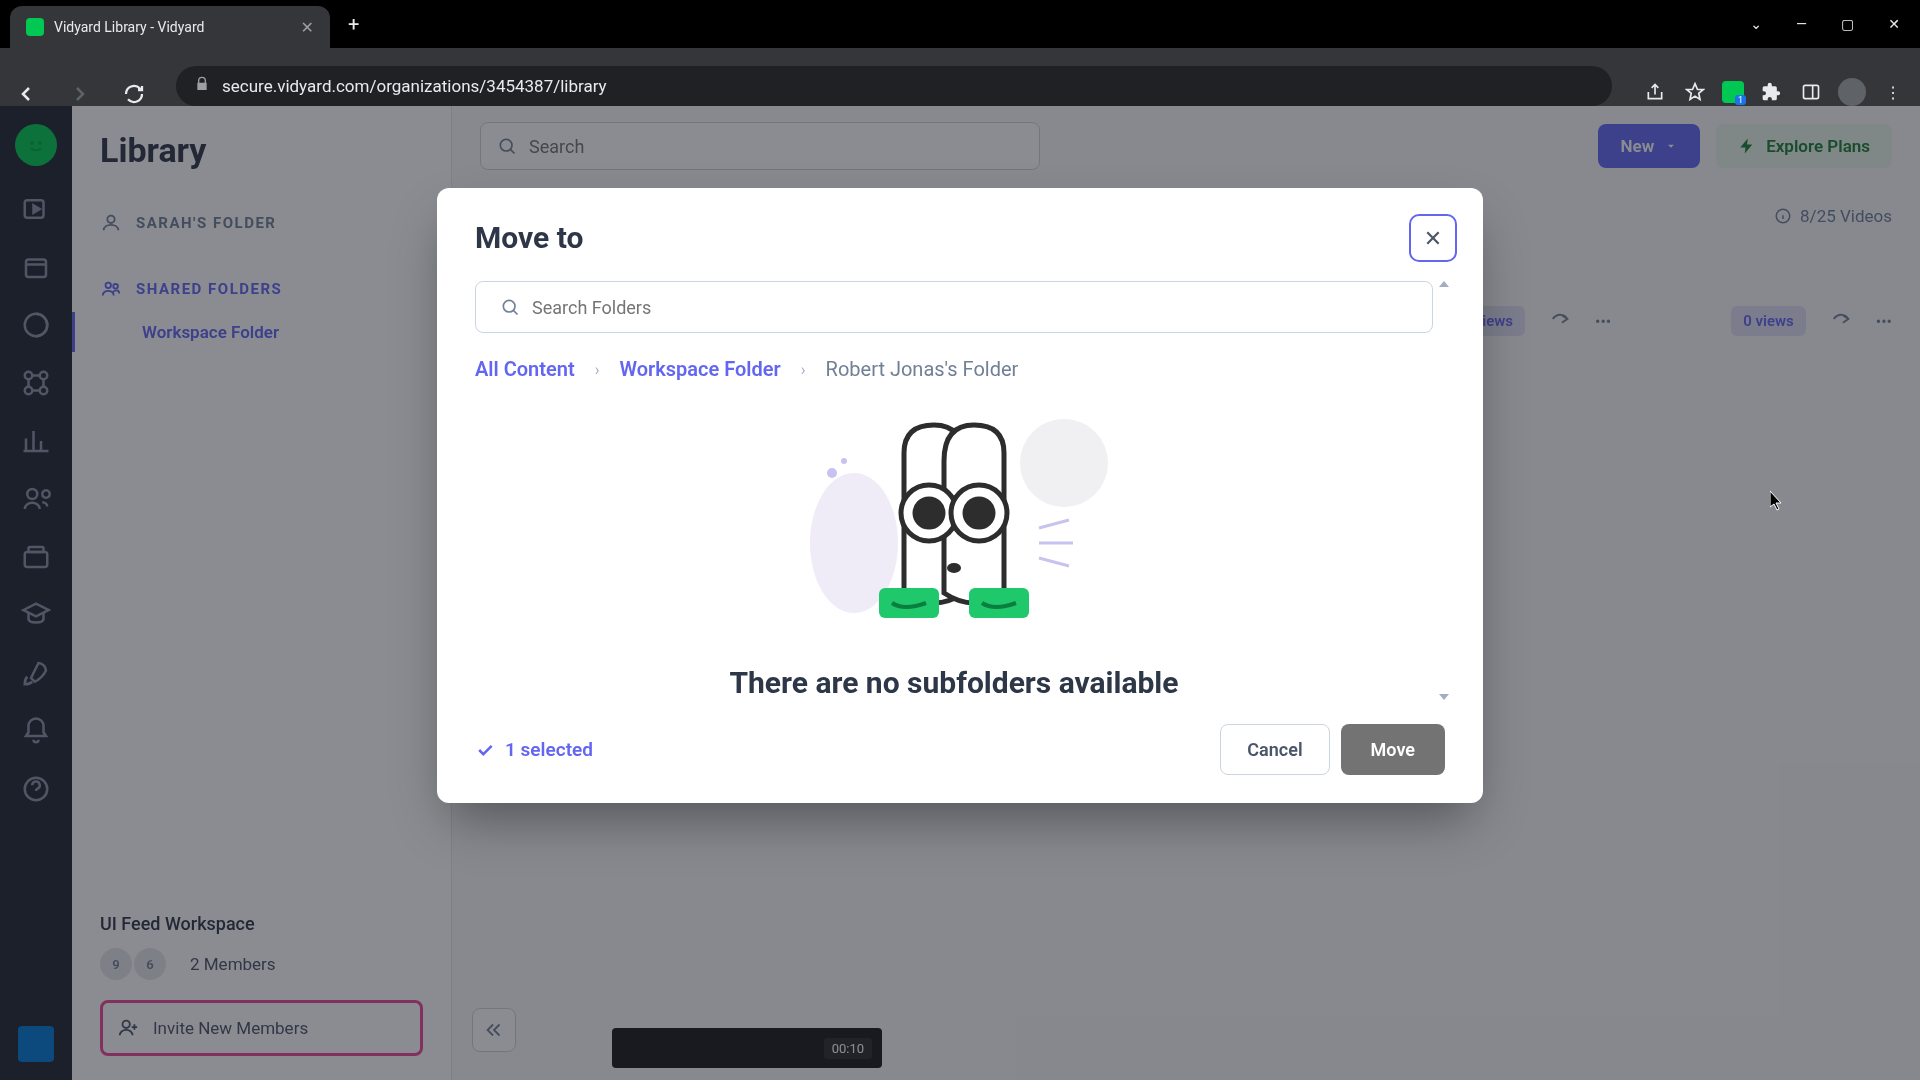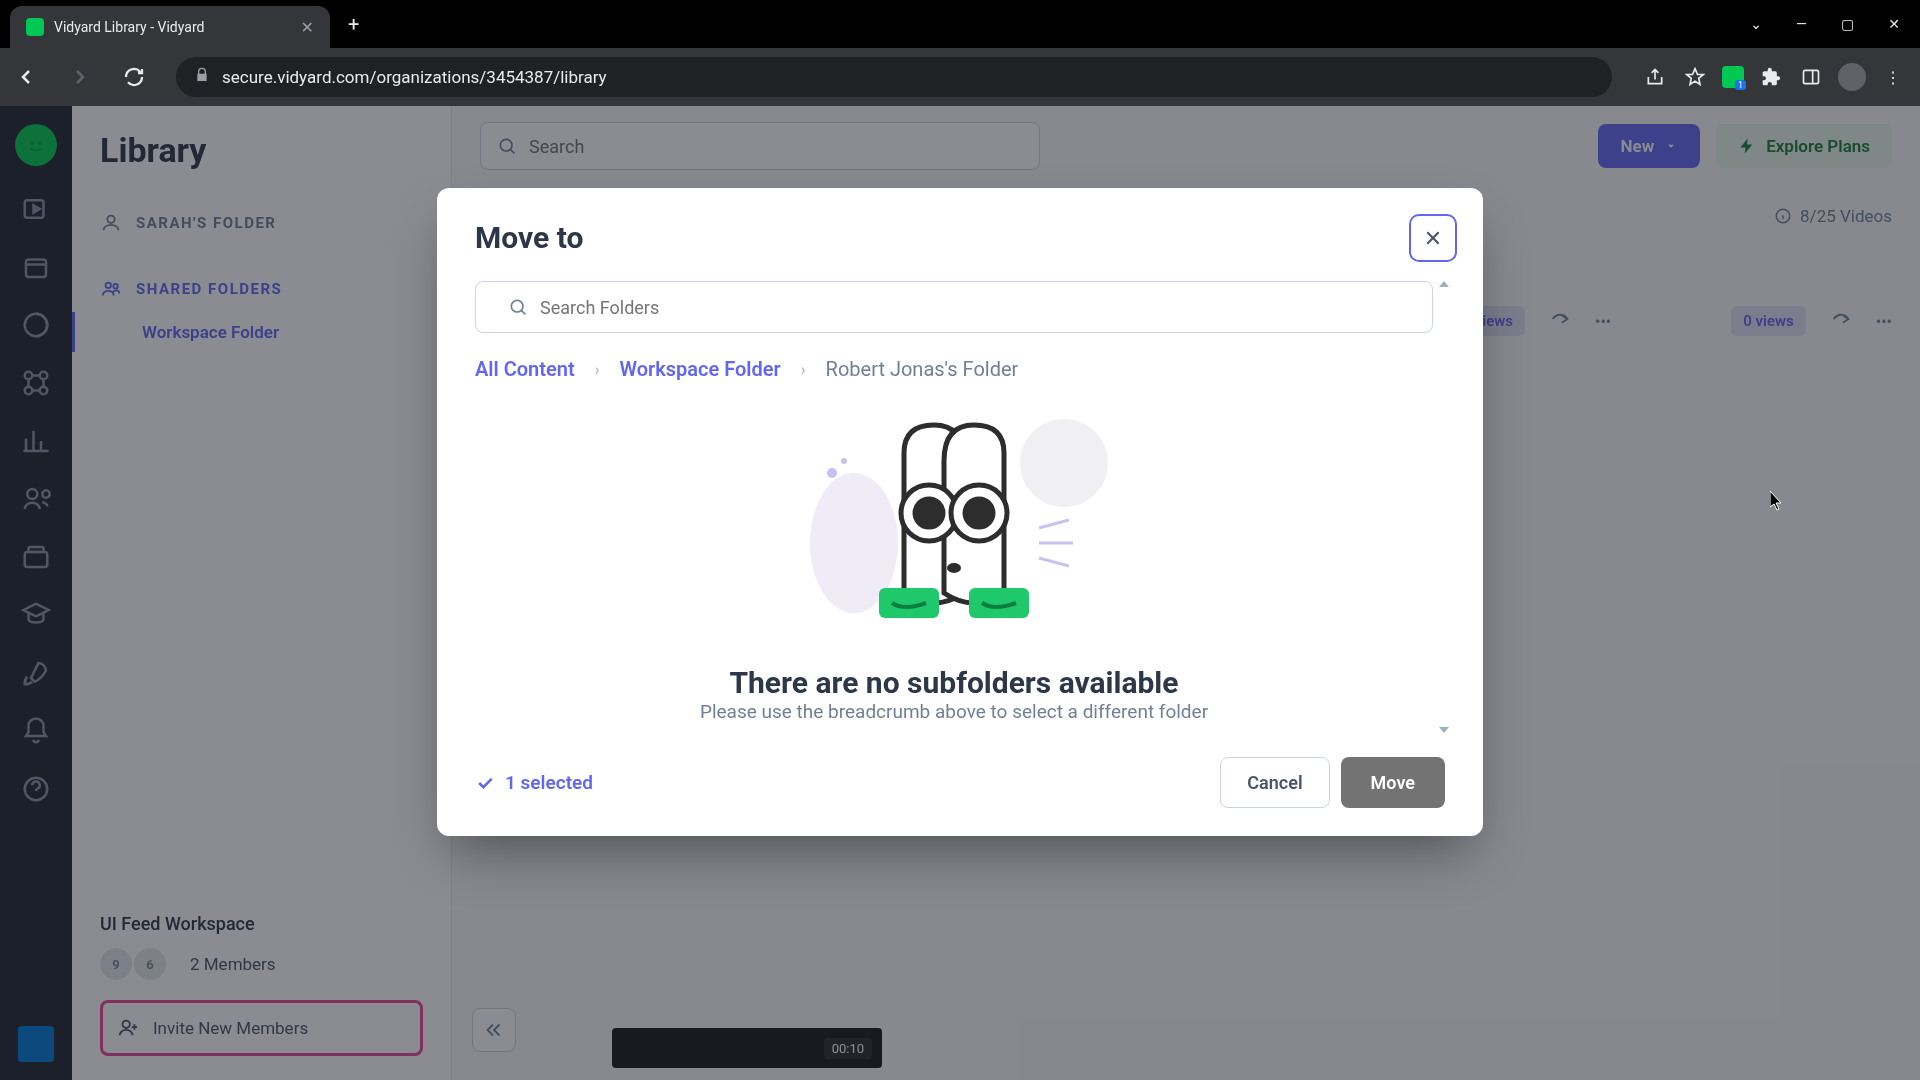--- a/index.html
+++ b/index.html
@@ -5,21 +5,21 @@
 *{margin:0;padding:0;box-sizing:border-box;font-family:-apple-system,BlinkMacSystemFont,"Segoe UI",Roboto,sans-serif}
 body{width:1920px;height:1080px;background:#000;overflow:hidden;position:relative}
 .browser-chrome{background:#000;height:48px;display:flex;align-items:center;position:relative}
 .tab{background:#35363a;height:42px;width:320px;margin-left:10px;margin-top:6px;border-radius:12px 12px 0 0;display:flex;align-items:center;padding:0 16px;gap:10px}
 .tab-favicon{width:18px;height:18px;background:#00c853;border-radius:4px}
 .tab-title{color:#e8eaed;font-size:14px;flex:1;white-space:nowrap;overflow:hidden}
 .tab-close{color:#9aa0a6;font-size:16px;cursor:pointer}
 .new-tab{color:#e8eaed;font-size:20px;margin-left:18px;cursor:pointer}
 .window-controls{position:absolute;right:12px;display:flex;gap:18px;color:#e8eaed}
 .window-controls span{font-size:14px;cursor:pointer;padding:4px 8px}
-.url-bar{background:#35363a;height:58px;display:flex;align-items:center;padding:0 14px;gap:30px}
+.url-bar{background:#35363a;height:58px;display:flex;align-items:flex-end;padding:0 14px;gap:30px}
 .nav-btn{color:#e8eaed;cursor:pointer;width:24px;height:24px;display:flex;align-items:center;justify-content:center}
 .nav-btn.disabled{color:#5f6368}
 .url-field{flex:1;background:#202124;border-radius:24px;height:40px;display:flex;align-items:center;padding:0 18px;gap:12px;color:#e8eaed;font-size:17px}
 .lock-icon{color:#9aa0a6}
 .url-actions{display:flex;gap:14px;color:#e8eaed;align-items:center}
 .url-actions > *{cursor:pointer;width:26px;height:26px;display:flex;align-items:center;justify-content:center}
 .ext-badge{background:#00c853;border-radius:4px;position:relative}
 .ext-badge::after{content:'1';position:absolute;bottom:-2px;right:-2px;background:#1a73e8;color:#fff;font-size:9px;border-radius:3px;padding:0 3px}
 .profile-circle{width:28px;height:28px;border-radius:50%;background:#5f6368}
 .app{position:absolute;top:106px;left:0;right:0;bottom:0;background:#f7f8fa;display:flex}
@@ -53,21 +53,21 @@
 .share-icn,.more-icn{color:#718096;cursor:pointer}
 .collapse-btn{position:absolute;left:20px;bottom:28px;width:44px;height:44px;border:1px solid #cbd5e0;border-radius:8px;background:#fff;display:flex;align-items:center;justify-content:center;color:#718096;cursor:pointer}
 .thumb{position:absolute;left:160px;bottom:12px;width:270px;height:40px;background:#1a1a1a;border-radius:4px;display:flex;align-items:center;justify-content:flex-end;padding-right:10px}
 .thumb-time{background:#2d2d2d;color:#fff;font-size:13px;padding:3px 8px;border-radius:3px}
 .modal-back{position:absolute;top:106px;left:0;right:0;bottom:0;background:rgba(23,25,35,0.5);display:flex;align-items:flex-start;justify-content:center;padding-top:82px}
 .modal{width:1046px;background:#fff;border-radius:12px;box-shadow:0 25px 50px -12px rgba(0,0,0,0.4);padding:32px 38px 28px;position:relative}
 .modal-title{font-size:30px;font-weight:700;color:#2d3748;margin-bottom:26px}
 .modal-close{position:absolute;top:26px;right:26px;width:48px;height:48px;border:2px solid #6366f1;border-radius:10px;display:flex;align-items:center;justify-content:center;color:#4a5568;font-size:22px;cursor:pointer}
 .modal-body{position:relative}
 .modal-scroll{max-height:560px;overflow-y:auto;padding-right:12px}
-.folder-search{border:1px solid #cbd5e0;border-radius:8px;height:52px;display:flex;align-items:center;padding:0 32px;gap:12px;margin-bottom:24px}
+.folder-search{border:1px solid #cbd5e0;border-radius:8px;height:52px;display:flex;align-items:center;padding:0 24px;gap:12px;margin-bottom:24px}
 .folder-search input{border:none;outline:none;font-size:18px;flex:1;color:#4a5568}
 .breadcrumb{display:flex;align-items:center;gap:20px;margin-bottom:32px;font-size:20px}
 .crumb{color:#6366f1;font-weight:600;cursor:pointer}
 .crumb.current{color:#718096;font-weight:400;cursor:default}
 .crumb-sep{color:#a0aec0;font-size:16px}
 .empty-illus{display:flex;justify-content:center;margin:10px 0 32px}
 .empty-title{font-size:30px;font-weight:700;color:#2d3748;text-align:center;}
 .empty-sub{font-size:19px;color:#718096;text-align:center;margin-bottom:10px}
 .modal-foot{display:flex;align-items:center;margin-top:24px}
 .selected{display:flex;align-items:center;gap:10px;color:#6366f1;font-size:19px;font-weight:600}
@@ -370,21 +370,20 @@
             <path d="M108 190 q12 8 34 0" stroke="#0a7d3f" stroke-width="4" fill="none"></path>
             <path d="M198 190 q12 8 34 0" stroke="#0a7d3f" stroke-width="4" fill="none"></path>
             <g stroke="#c7c3f0" stroke-width="3">
               <path d="M255 115 l30 -8"></path>
                 <path d="M255 130 l34 0"></path>
                 <path d="M255 145 l30 8"></path>
             </g>
           </svg>
         </div>
         <div class="empty-title">There are no subfolders available</div>
-        <div class="empty-sub">Please use the breadcrumb above to select a different folder</div>
       </div>
       <div class="scrollhint"></div>
     </div>
     <div class="modal-foot">
       <div class="selected">
         <svg width="20" height="20" viewBox="0 0 24 24" fill="none" stroke="currentColor" stroke-width="3">
             <path d="M5 12l5 5L20 7"></path>
           </svg>
         <span>1 selected</span>
       </div>

